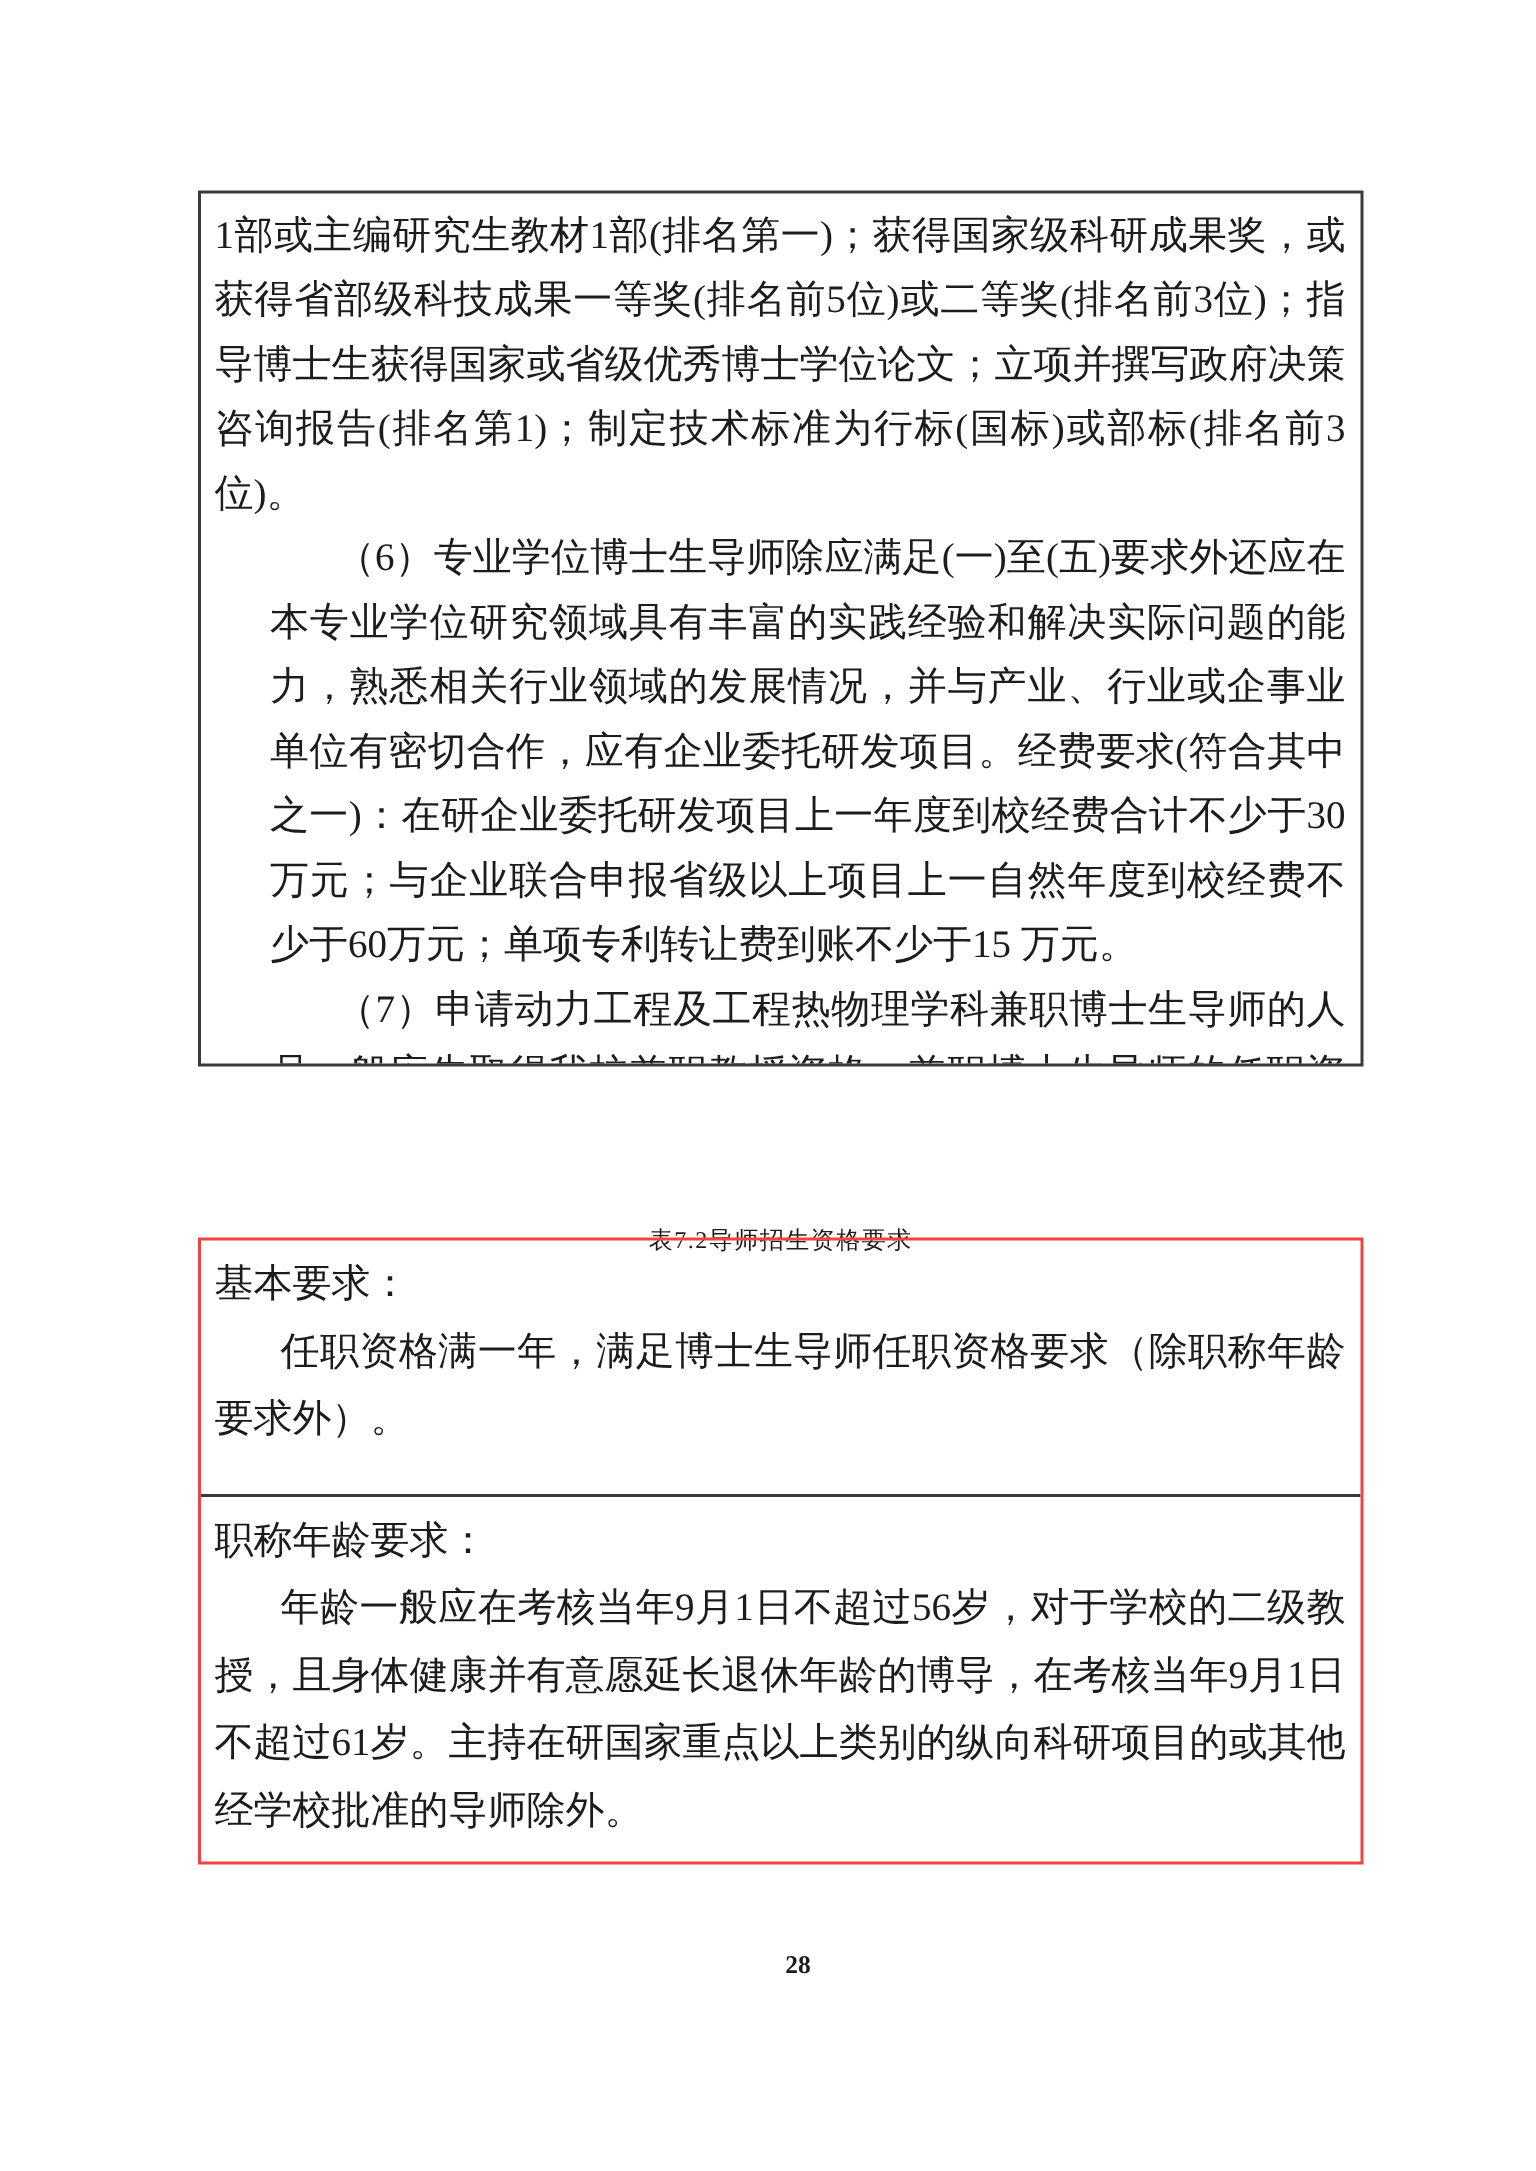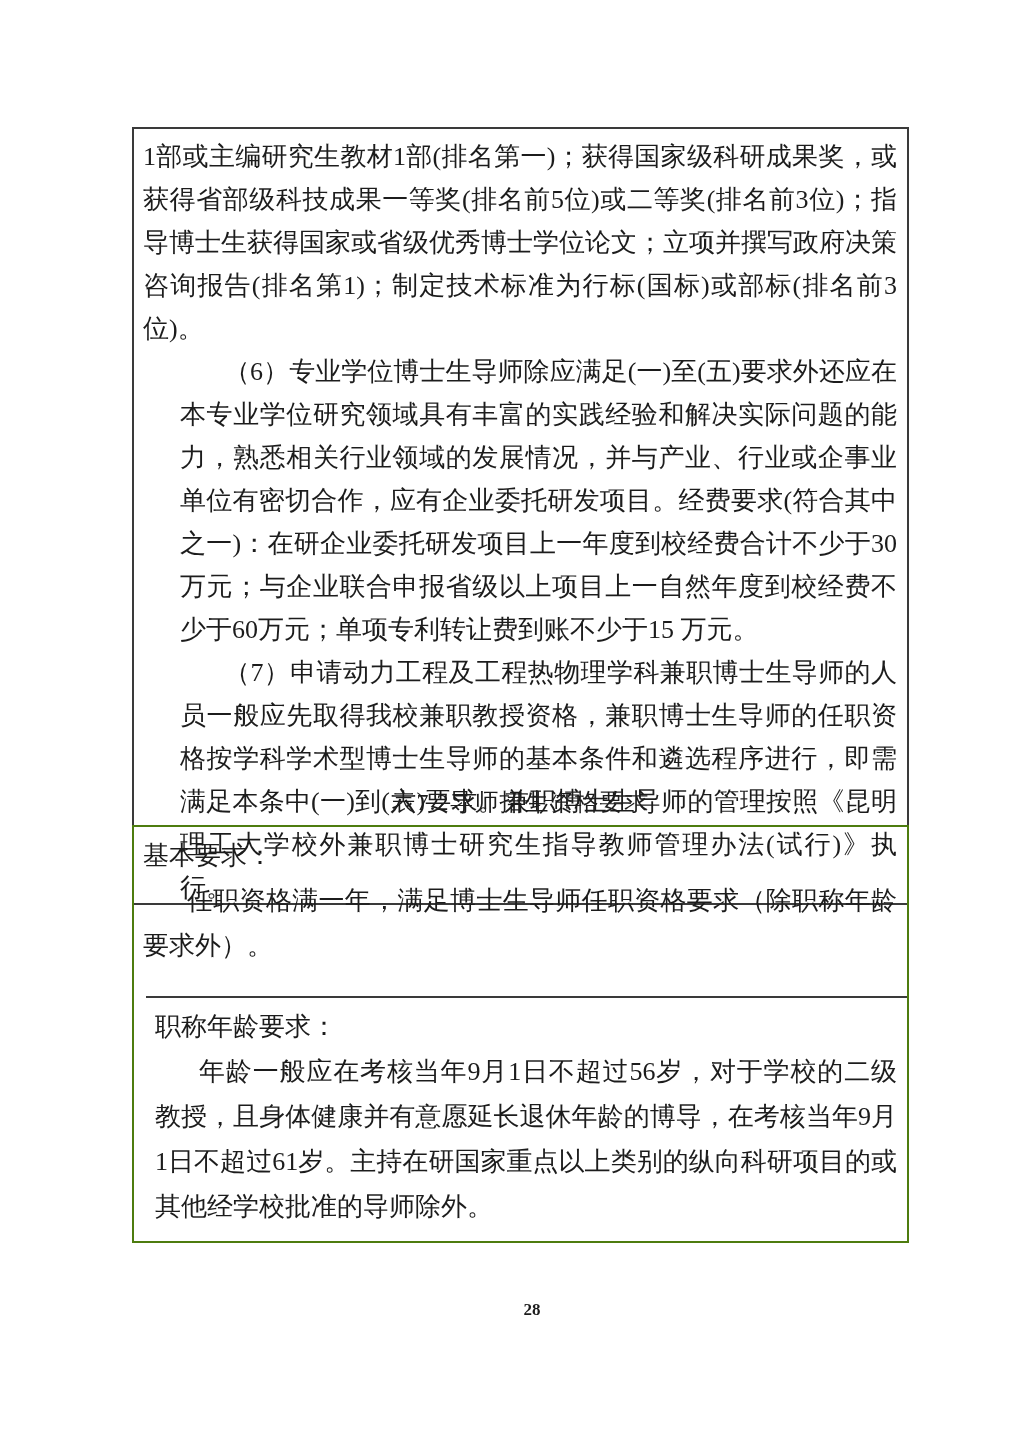--- a/index.html
+++ b/index.html
@@ -14,71 +14,70 @@
     background: #ffffff;
     font-family: "Liberation Serif", "DejaVu Serif", serif;
     color: #1c1c1c;
     overflow: hidden;
   }
   .content-box {
     position: absolute;
     left: 132px;
     top: 127px;
     width: 777px;
-    height: 778px;
+    height: 584px;
     border: 2px solid #3a3a3a;
     box-sizing: border-box;
     padding: 6px 10px 0 9px;
     overflow: hidden;
   }
   .para {
     margin: 0;
     font-size: 26px;
     line-height: 43px;
     text-align: justify;
     text-justify: inter-ideograph;
   }
   .indent {
     text-indent: 44px;
     margin-left: 37px;
   }
   .table-caption {
     position: absolute;
     left: 132px;
-    top: 779px;
+    top: 804px;
     width: 777px;
     height: 46px;
     display: flex;
     align-items: center;
     justify-content: center;
-    font-size: 24px;
+    font-size: 16px;
     letter-spacing: 1px;
   }
   .table-box {
     position: absolute;
     left: 132px;
     top: 825px;
     width: 777px;
     height: 418px;
-    border: 2px solid #4d7c0f;
+    border: 2px solid #ef4444;
     box-sizing: border-box;
     overflow: hidden;
   }
   .trow {
     box-sizing: border-box;
     padding: 7px 10px 0 9px;
     overflow: hidden;
   }
   .trow-basic {
     height: 169px;
   }
   .trow-age {
     height: 318px;
     border-top: 2px solid #3a3a3a;
-    margin-left: 12px;
   }
   .row-heading {
     margin: 0;
     font-size: 26px;
     line-height: 44px;
   }
   .row-body {
     margin: 0;
     font-size: 26px;
     line-height: 45px;

